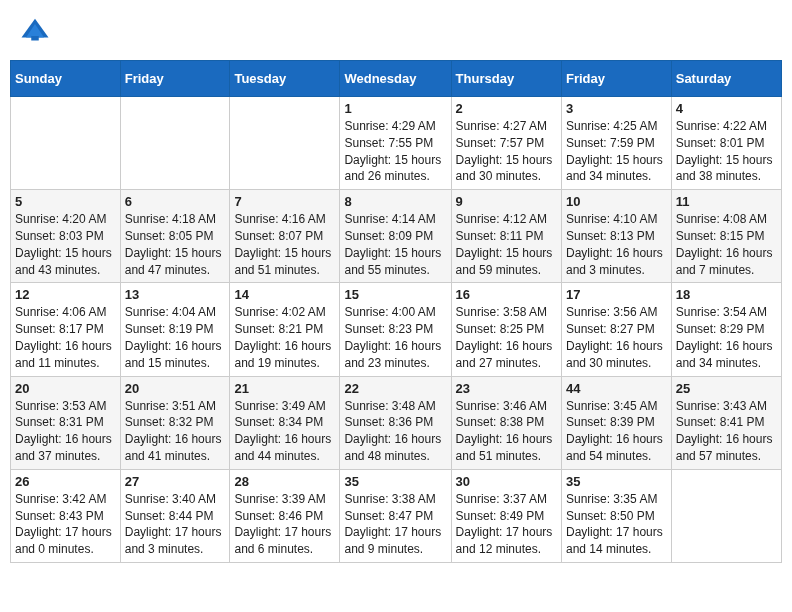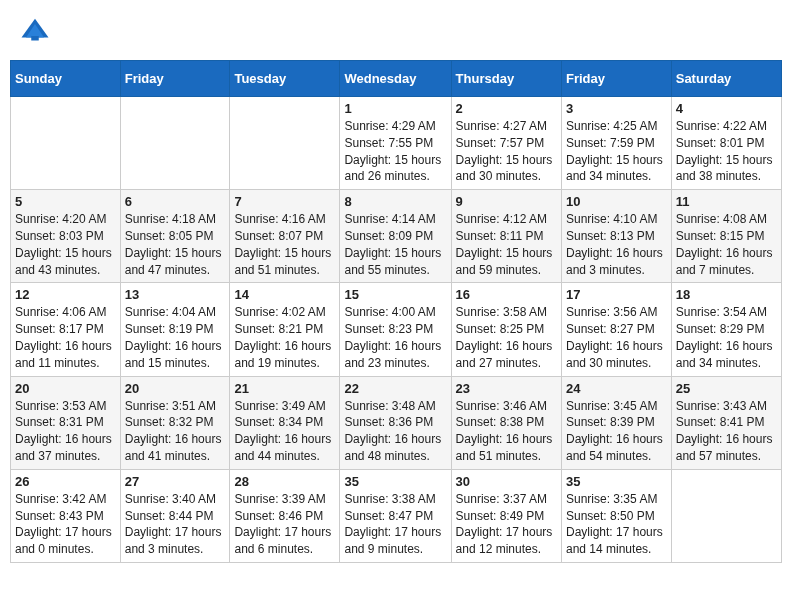--- a/index.html
+++ b/index.html
@@ -219,21 +219,21 @@
         </td>
         <td>
           <span class="day-number">22</span>
           <div class="day-info">Sunrise: 3:48 AM<br>Sunset: 8:36 PM<br>Daylight: 16 hours<br>and 48 minutes.</div>
         </td>
         <td>
           <span class="day-number">23</span>
           <div class="day-info">Sunrise: 3:46 AM<br>Sunset: 8:38 PM<br>Daylight: 16 hours<br>and 51 minutes.</div>
         </td>
         <td>
-          <span class="day-number">24</span>
+          <span class="day-number">44</span>
           <div class="day-info">Sunrise: 3:45 AM<br>Sunset: 8:39 PM<br>Daylight: 16 hours<br>and 54 minutes.</div>
         </td>
         <td>
           <span class="day-number">25</span>
           <div class="day-info">Sunrise: 3:43 AM<br>Sunset: 8:41 PM<br>Daylight: 16 hours<br>and 57 minutes.</div>
         </td>
       </tr>
       <tr>
         <td>
           <span class="day-number">26</span>

